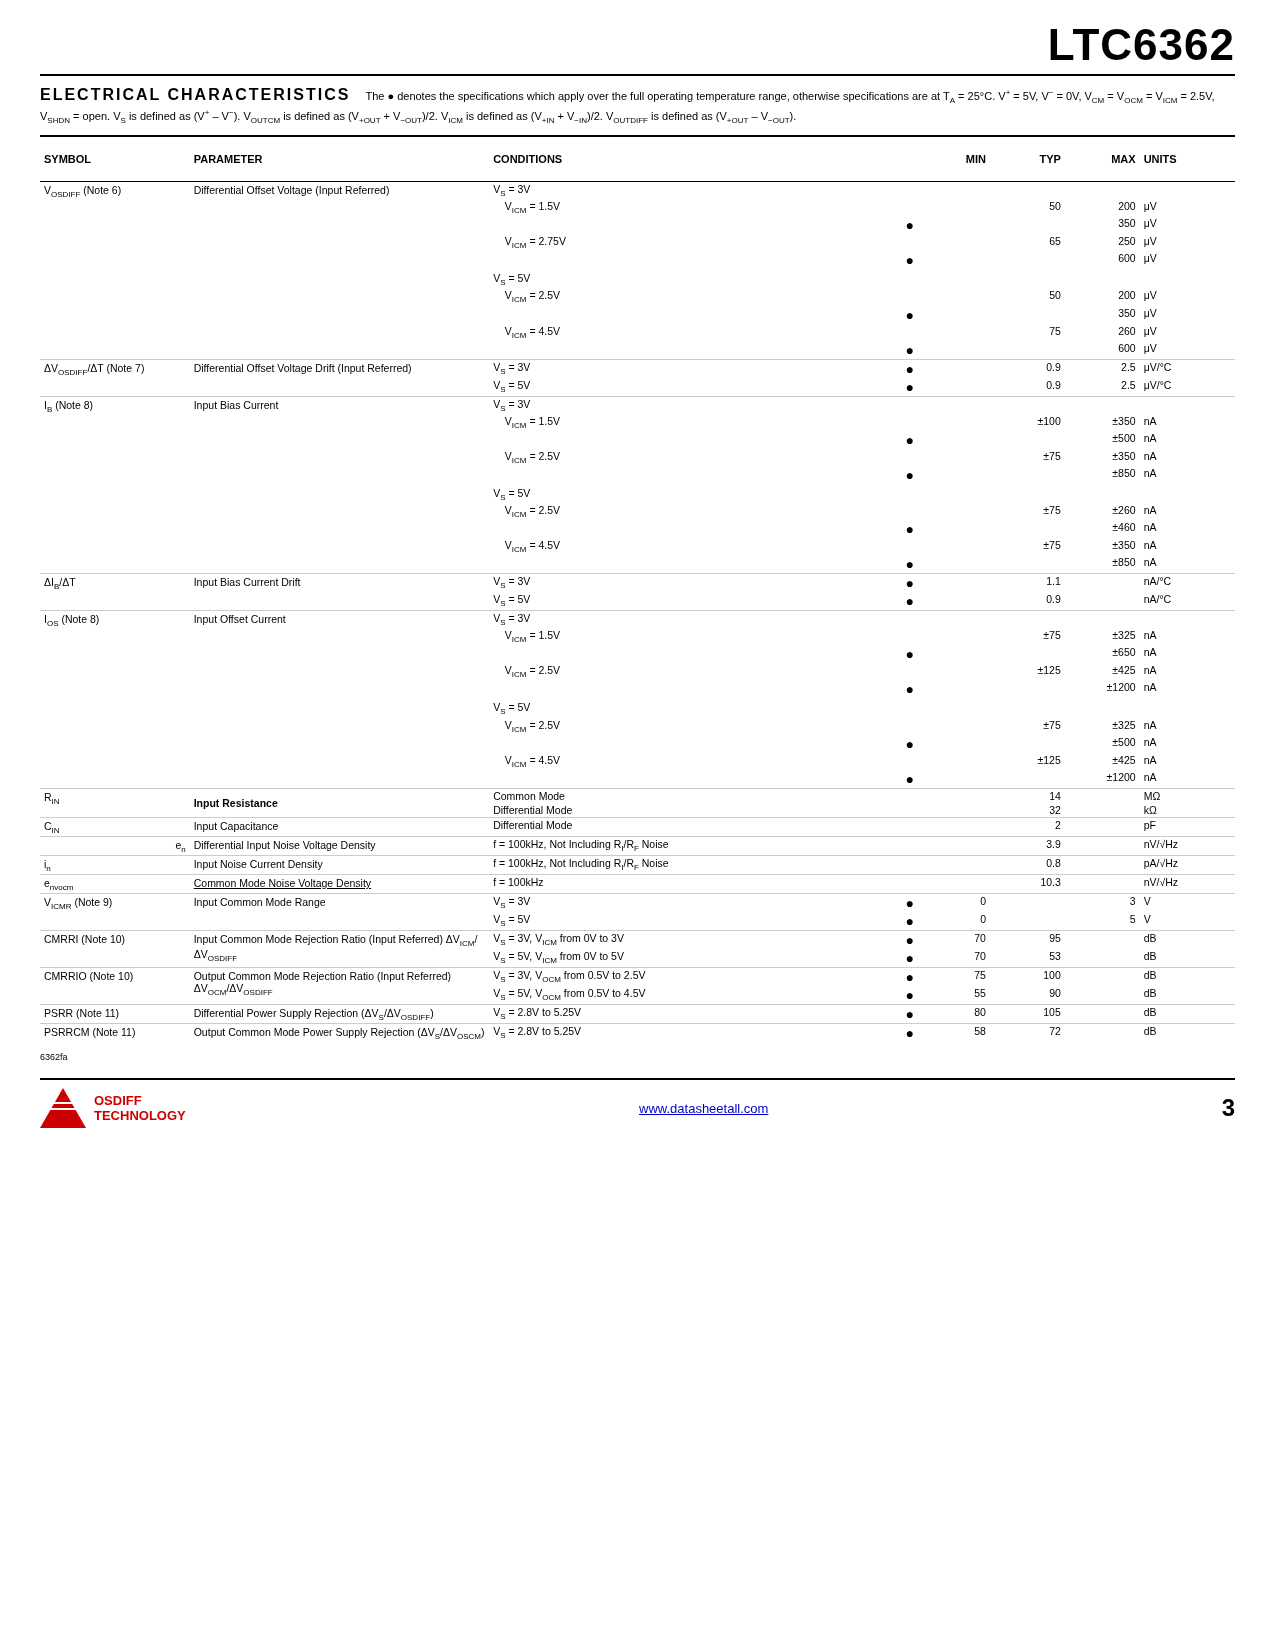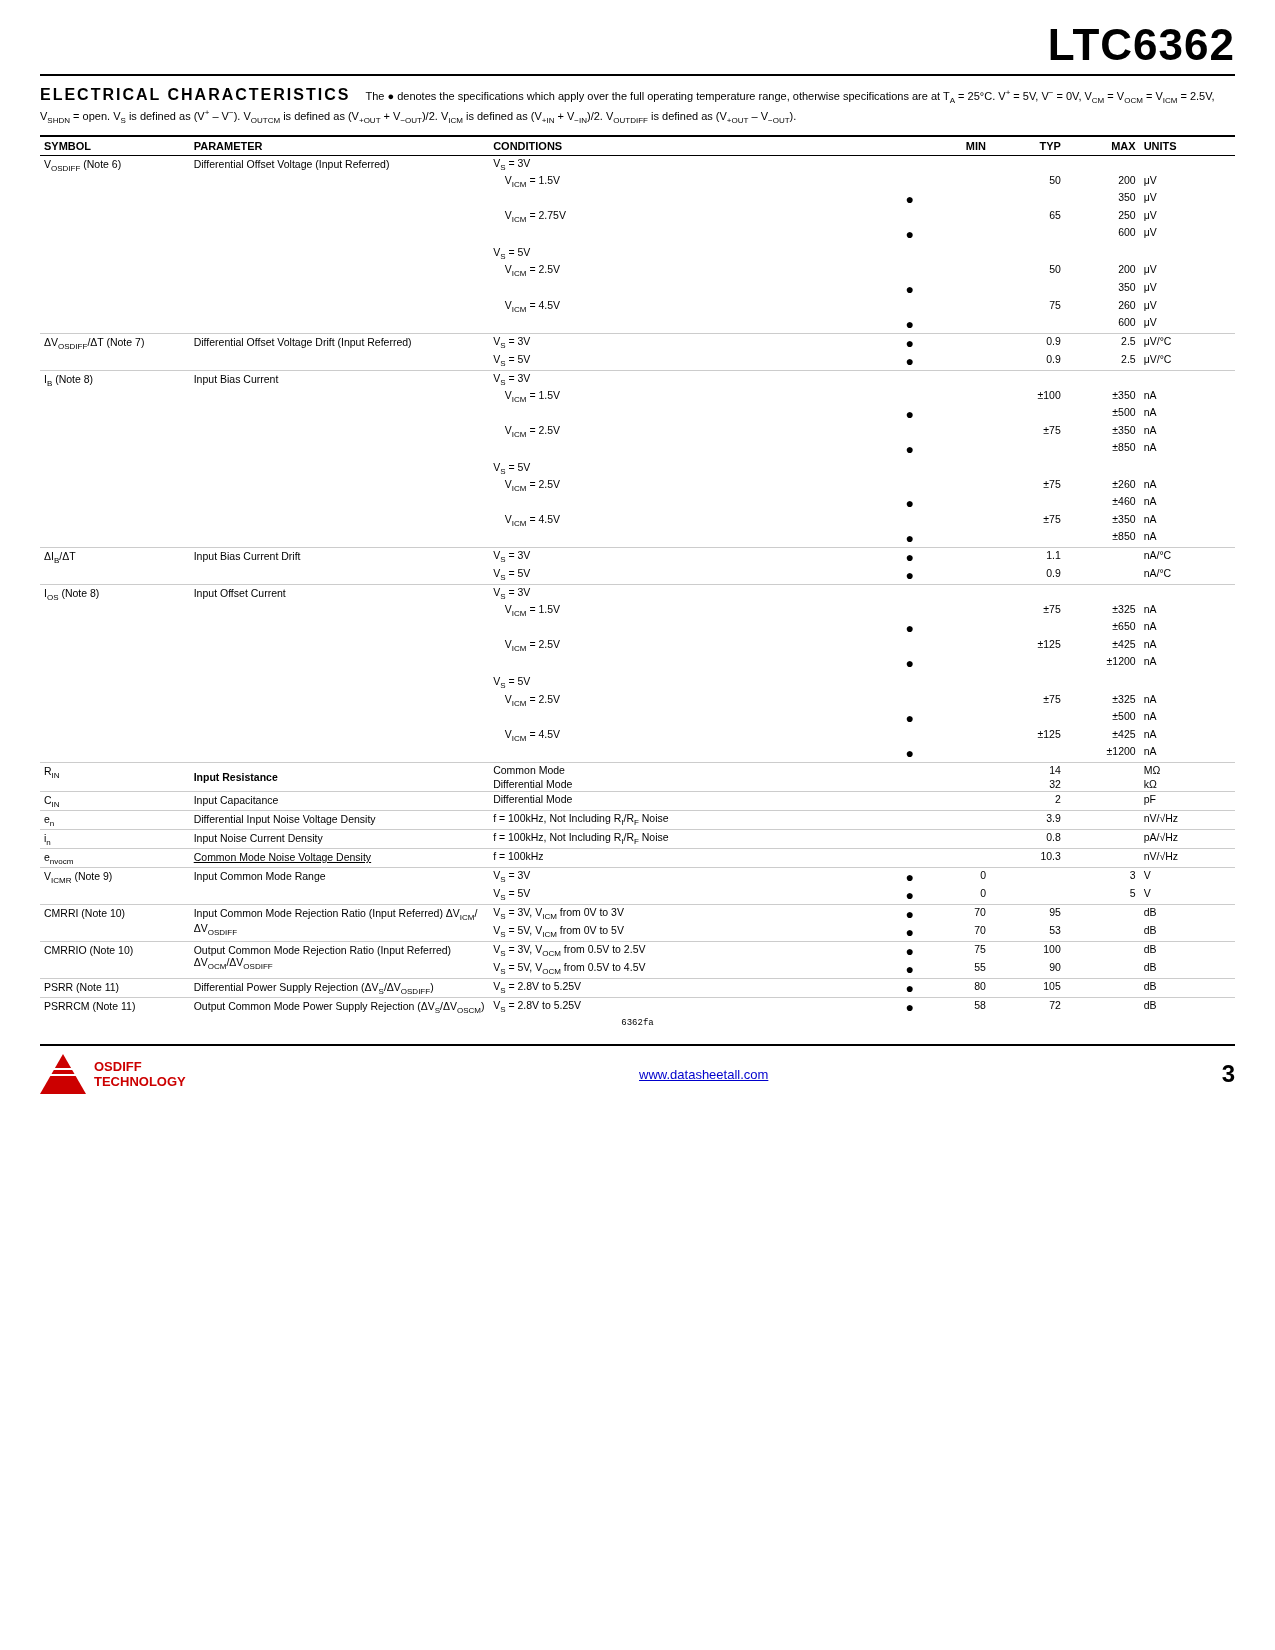--- a/index.html
+++ b/index.html
@@ -43,21 +43,21 @@
       width: 100%;
       border-collapse: collapse;
       font-size: 10.5px;
     }
     thead tr {
       border-top: 2px solid #000;
       border-bottom: 1.5px solid #000;
     }
     thead th {
       text-align: left;
-      padding: 3px 4px;
+      padding: 16px 4px;
       font-weight: bold;
       font-size: 11px;
     }
     th.right, td.right { text-align: right; }
     tbody tr td {
       padding: 1px 4px;
       vertical-align: top;
     }
     .sym { font-style: normal; white-space: nowrap; }
     .bullet { text-align: center; font-size: 14px; }
@@ -95,23 +95,22 @@
       color: #0000cc;
       font-size: 13px;
       text-decoration: underline;
     }
     .page-num {
       font-size: 24px;
       font-weight: bold;
     }
     .rev-code {
       font-size: 9px;
-      text-align: center;
-      margin-top: 2px;
-      font-family: Liberation Mono, monospace;
+      text-align: left;
+      margin-top: 10px;
     }
     .row-group-top td { border-top: 1px solid #ccc; }
   </style>
 </head>
 <body>
 
 <div class="header-bar">
   <span class="chip-title">LTC6362</span>
 </div>
 
@@ -466,21 +465,21 @@
         <td rowspan="1" style="vertical-align: top; padding-top: 2px;"><span class="sym">C<sub>IN</sub></span></td>
         <td rowspan="1" style="vertical-align: top; padding-top: 2px;">Input Capacitance</td>
         <td>Differential Mode</td>
         <td class="bullet"></td>
         <td class="right"></td>
         <td class="right">2</td>
         <td class="right"></td>
         <td>pF</td>
       </tr>
       <tr class="row-group-top">
-        <td rowspan="1" style="vertical-align: top; padding-top: 2px;"><span class="sym">e<sub>n</sub></span></td>
+        <td rowspan="1" style="vertical-align: top; padding-top: 2px; text-align: right;"><span class="sym">e<sub>n</sub></span></td>
         <td rowspan="1" style="vertical-align: top; padding-top: 2px;">Differential Input Noise Voltage Density</td>
         <td>f = 100kHz, Not Including R<sub>I</sub>/R<sub>F</sub> Noise</td>
         <td class="bullet"></td>
         <td class="right"></td>
         <td class="right">3.9</td>
         <td class="right"></td>
         <td>nV/√Hz</td>
       </tr>
       <tr class="row-group-top">
         <td rowspan="1" style="vertical-align: top; padding-top: 2px;"><span class="sym">i<sub>n</sub></span></td>

